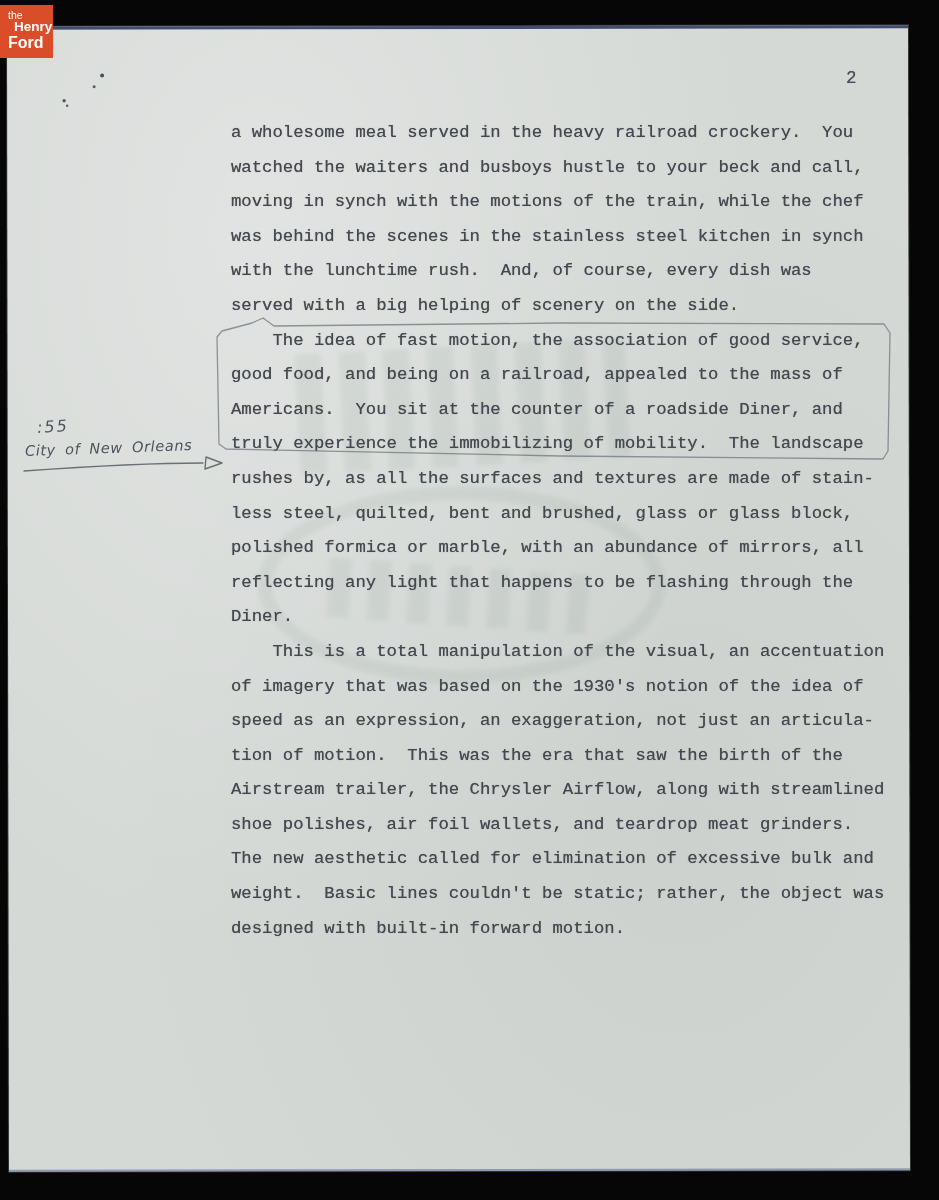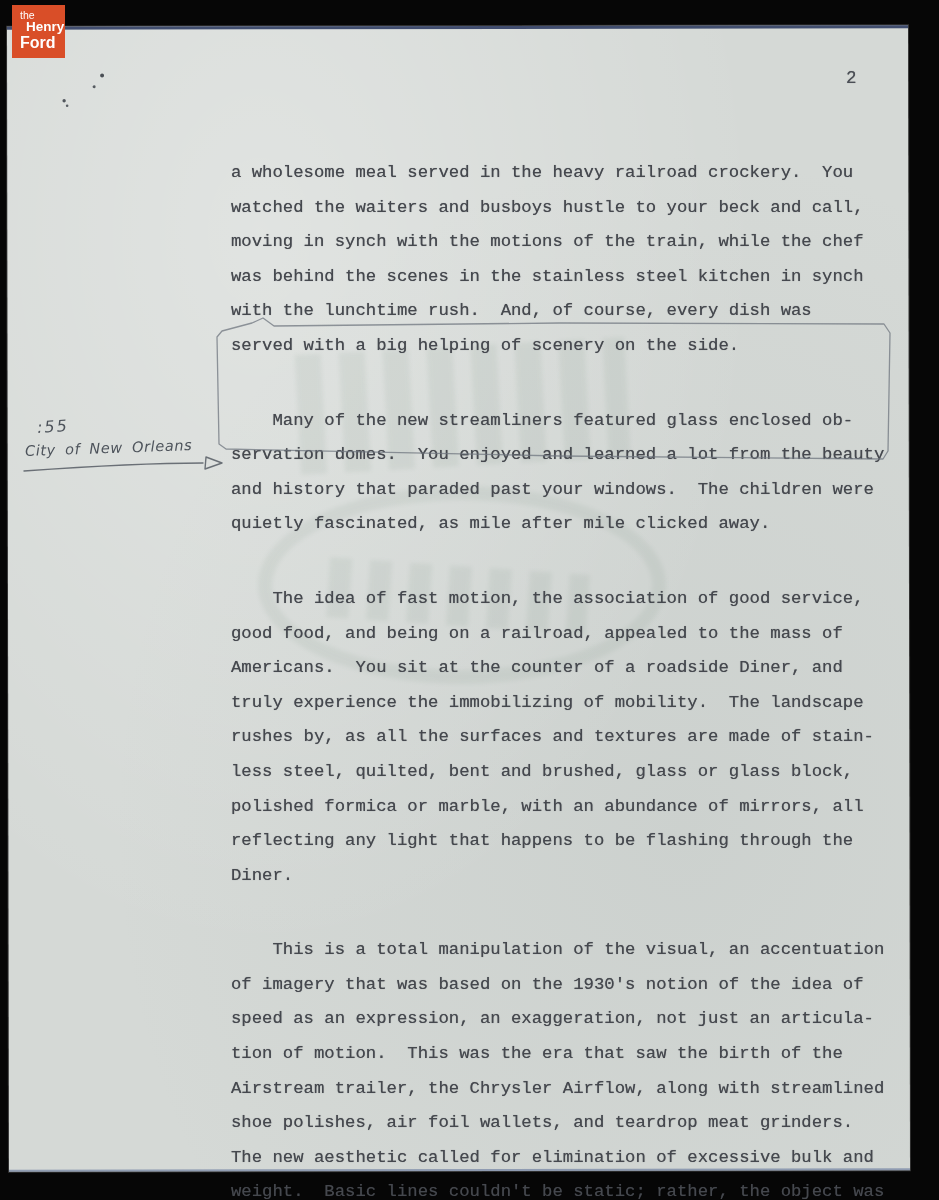--- a/index.html
+++ b/index.html
@@ -42,38 +42,38 @@
     box-shadow:94px 48px 0 1px #4a4f55, 86px 59px 0 0.5px #565b61,
                56px 73px 0 0.7px #51565c, 59px 78px 0 0.3px #5a5f65;}
   
   .typed{
     position:absolute;left:231px;top:116px;width:672px;
     font-family:"Liberation Mono","DejaVu Sans Mono",monospace;
     font-size:17.3px;line-height:34.6px;
     color:var(--ink,#45484e);
     text-shadow:0 0 0.7px rgba(64,67,73,0.75);
   }
-  .para{white-space:pre;margin-top:40px;}
+  .para{white-space:pre;}
   .pagenum{
     position:absolute;left:846px;top:68px;
     font-family:"Liberation Mono","DejaVu Sans Mono",monospace;
     font-size:17.5px;color:#4a4e55;text-shadow:0 0 0.7px rgba(64,67,73,0.7);
   }
   
   .hand{
     position:absolute;font-family:"DejaVu Sans",sans-serif;font-style:italic;
     color:#4d535b;pointer-events:none;
   }
   .hand.time{left:37px;top:417px;font-size:16px;letter-spacing:2px;transform:rotate(-4deg);}
   .hand.train{left:25px;top:440px;font-size:14.5px;letter-spacing:0.6px;word-spacing:4px;transform:rotate(-2deg);}
   
   svg.overlay{position:absolute;left:0;top:0;pointer-events:none;}
   
   .logo{
-    position:absolute;left:12px;top:5px;width:53px;height:53px;
+    position:absolute;left:0;top:5px;width:53px;height:53px;
     background:var(--logo,#d94e28);color:#fff;z-index:9;
   }
   .logo .t{position:absolute;left:8px;top:4px;font-size:10.5px;font-weight:400;}
   .logo .h{position:absolute;left:14px;top:14px;font-size:13.5px;font-weight:700;}
   .logo .f{position:absolute;left:8px;top:29px;font-size:16px;font-weight:700;}
 </style>
 </head>
 <body>
 
 <div class="paper">
@@ -85,24 +85,20 @@
 
 <div class="pagenum">2</div>
 
 <div class="typed">
   <div class="para">a wholesome meal served in the heavy railroad crockery.  You
 watched the waiters and busboys hustle to your beck and call,
 moving in synch with the motions of the train, while the chef
 was behind the scenes in the stainless steel kitchen in synch
 with the lunchtime rush.  And, of course, every dish was
 served with a big helping of scenery on the side.</div>
-  <div class="para">    Many of the new streamliners featured glass enclosed ob-
-servation domes.  You enjoyed and learned a lot from the beauty
-and history that paraded past your windows.  The children were
-quietly fascinated, as mile after mile clicked away.</div>
   <div class="para">    The idea of fast motion, the association of good service,
 good food, and being on a railroad, appealed to the mass of
 Americans.  You sit at the counter of a roadside Diner, and
 truly experience the immobilizing of mobility.  The landscape
 rushes by, as all the surfaces and textures are made of stain-
 less steel, quilted, bent and brushed, glass or glass block,
 polished formica or marble, with an abundance of mirrors, all
 reflecting any light that happens to be flashing through the
 Diner.</div>
   <div class="para">    This is a total manipulation of the visual, an accentuation

